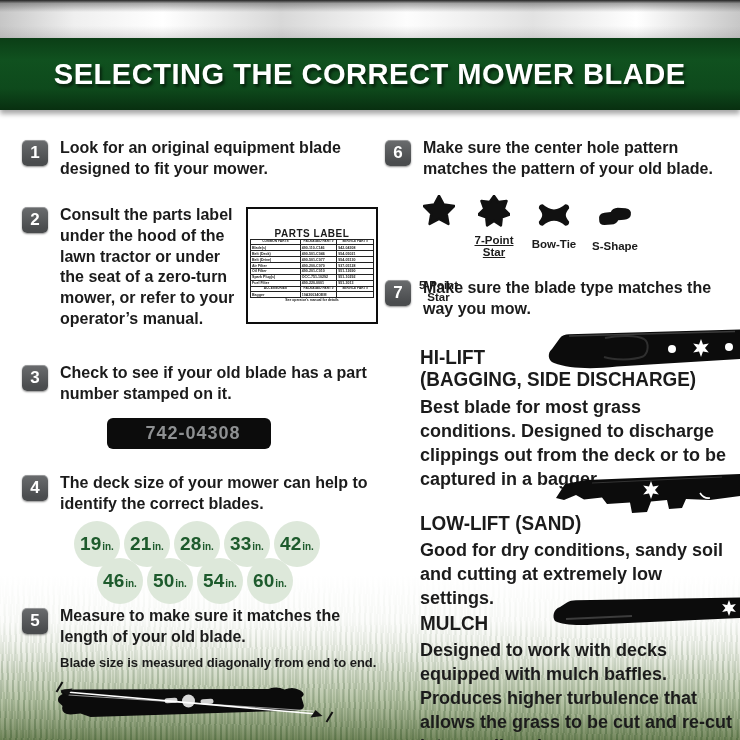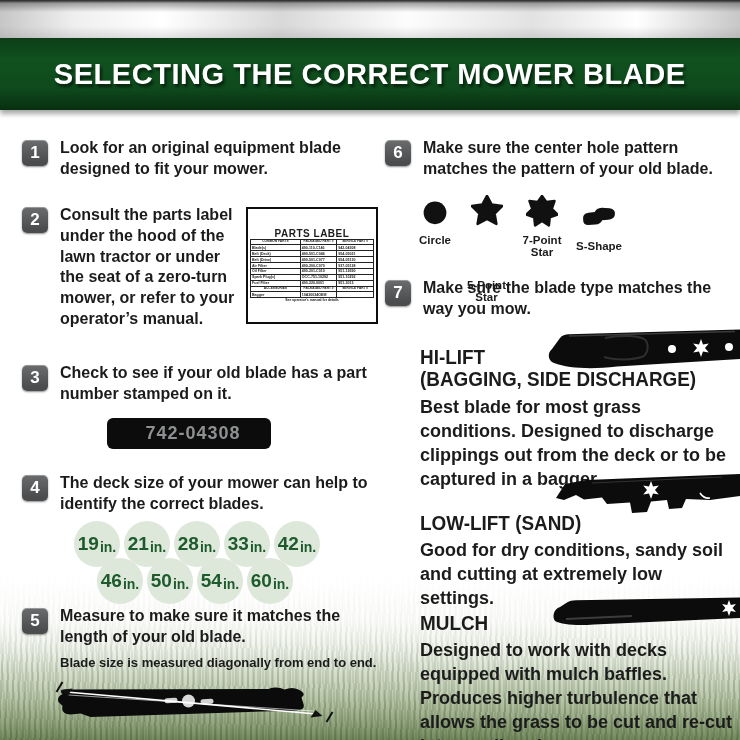--- a/index.html
+++ b/index.html
@@ -62,32 +62,32 @@
   .part-plate{margin:13px 0 0 85px;width:156px;height:31px;background:#0c0c0c;border-radius:6px;
     display:flex;align-items:center;justify-content:center;
     color:#8e9092;font-size:18px;font-weight:bold;letter-spacing:1px;padding-left:8px;}
 
   
   .circle-row{display:flex;gap:4px;margin-left:52px;margin-top:6px;}
   .circle-row.second{margin-left:75px;margin-top:-9px;}
   .size-circle{width:46px;height:46px;border-radius:50%;background:#dde8da;
     display:flex;align-items:center;justify-content:center;flex:0 0 auto;}
   .sz-num{font-size:19px;font-weight:bold;color:#1d5a2c;}
-  .sz-unit{font-size:14px;font-weight:bold;color:#1d5a2c;margin-left:1px;position:relative;top:3px;}
+  .sz-unit{font-size:10px;font-weight:bold;color:#1d5a2c;margin-left:1px;position:relative;top:3px;}
 
   
   .measure-note{margin:7px 0 0 38px;font-size:13px;font-weight:bold;}
   .s5-blade{position:absolute;left:26px;top:72px;width:295px;height:47px;}
 
   
   .holes-row{display:flex;margin-top:15px;margin-left:26px;align-items:flex-start;}
   .hole{display:flex;flex-direction:column;align-items:center;flex:0 0 auto;}
   .hole svg{display:block;}
   .hole-label{font-size:11.5px;font-weight:bold;text-align:center;line-height:1.08;margin-top:7px;}
-  .hw1{width:48px;} .hw2{width:55px;gap:45px;} .hw3{width:55px;} .hw4{width:56px;} .hw5{width:64px;} .hw6{width:58px;}
+  .hw1{width:48px;} .hw2{width:55px;gap:45px;} .hw3{width:55px;} .hw4{width:56px;text-decoration:underline;} .hw5{width:64px;} .hw6{width:58px;}
 
   
   .blade-sec{position:absolute;left:420px;}
   #hilift-text{top:346px;width:320px;}
   #lowlift-text{top:512px;width:320px;}
   #mulch-text{top:612px;width:320px;}
   .blade-heading{font-size:21px;font-weight:bold;line-height:1.07;margin:0;
     transform:scaleX(0.9);transform-origin:left;white-space:nowrap;}
   .blade-desc{font-size:18px;font-weight:bold;line-height:1.33;margin:5px 0 0 0;}
 
@@ -247,37 +247,37 @@
       <polygon points="272,38 260,39.5 265,32" fill="#111"></polygon>
       <line x1="6" y1="14" x2="12" y2="4" stroke="#111" stroke-width="2"></line>
       <line x1="276" y1="44" x2="282" y2="34" stroke="#111" stroke-width="2"></line>
     </svg>
   </div>
 
   <div class="step" id="s6">
     <span class="badge">6</span>
     <div class="step-text">Make sure the center hole pattern matches the pattern of your old blade.</div>
     <div class="holes-row">
-      <div class="hole hw1">
-        <svg width="28" height="32" viewBox="0 0 32 32">
-            <circle cx="16" cy="18" r="13" fill="#111"></circle>
-          </svg>
-        <div class="hole-label">Circle</div>
-      </div>
       <div class="hole hw2">
         <svg width="32" height="32" viewBox="0 0 32 32">
             <polygon points="16,0.8 20.7,9.5 31.2,11.1 23.6,18.5 25.4,28.9 16,24 6.6,28.9 8.4,18.5 0.8,11.1 11.3,9.5" fill="#111" stroke="#111" stroke-width="2.5" stroke-linejoin="round"></polygon>
           </svg>
         <div class="hole-label">5-Point Star</div>
       </div>
       <div class="hole hw4">
         <svg width="32" height="32" viewBox="0 0 32 32">
             <polygon points="16,1 20.3,7 28.5,6 25.8,13.8 31.6,19.6 23.8,22.2 22.9,30.4 16,26 9.1,30.4 8.2,22.2 0.4,19.6 6.3,13.8 3.5,6 11.7,7" fill="#111" stroke="#111" stroke-width="2.5" stroke-linejoin="round"></polygon>
           </svg>
         <div class="hole-label">7-Point Star</div>
+      </div>
+      <div class="hole hw5">
+        <svg width="36" height="32" viewBox="0 0 32 24" style="padding-top:4px">
+            <path d="M6,2.5 Q11,7 16,7 Q21,7 26,2.5 Q29.5,2.5 29.5,6 Q26.5,9.5 26.5,12 Q26.5,14.5 29.5,18 Q29.5,21.5 26,21.5 Q21,17 16,17 Q11,17 6,21.5 Q2.5,21.5 2.5,18 Q5.5,14.5 5.5,12 Q5.5,9.5 2.5,6 Q2.5,2.5 6,2.5 Z" fill="#111"></path>
+          </svg>
+        <div class="hole-label">Bow-Tie</div>
       </div>
       <div class="hole hw6">
         <svg width="38" height="32" viewBox="0 0 36 22" style="padding-top:6px">
             <path d="M3,13.5 Q2,8 8,7 L14,6.2 Q15.5,2.5 20.5,2.2 L28,2.8 Q34,3.8 33,9 Q32.2,13 26.5,13.6 L21,14 Q19.5,17.8 14.5,18.2 L8,18.6 Q2.8,18.6 3,13.5 Z" fill="#111"></path>
           </svg>
         <div class="hole-label">S-Shape</div>
       </div>
     </div>
   </div>
 

